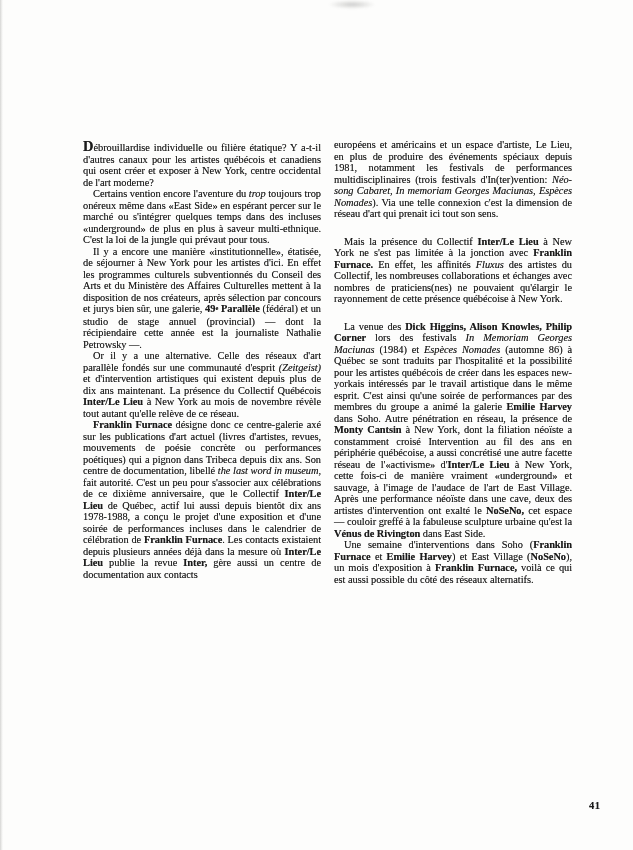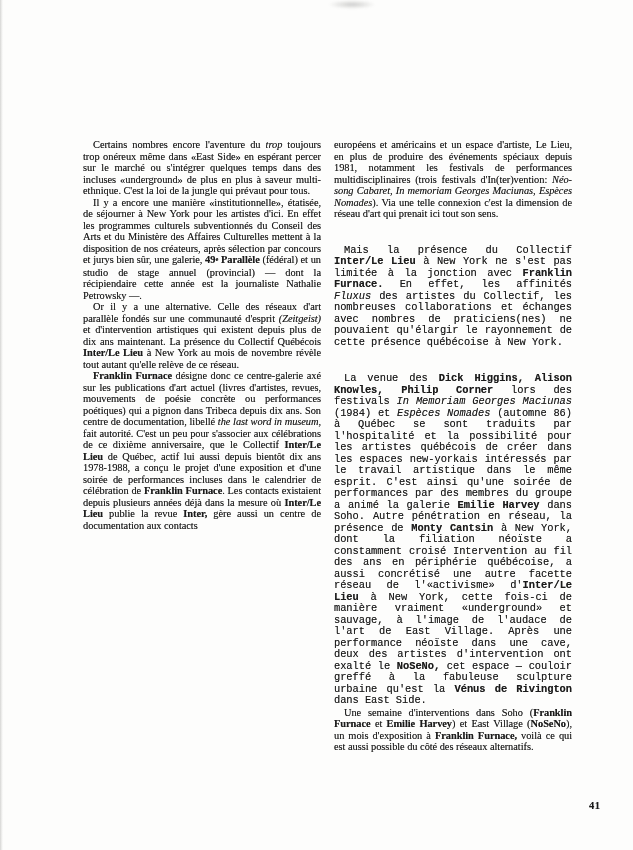--- a/index.html
+++ b/index.html
@@ -36,21 +36,21 @@
   .col {
     width: 238px;
     font-size: 10.4px;
     line-height: 11.5px;
     text-align: justify;
     letter-spacing: -0.05px;
     text-shadow: 0 0 0.35px rgba(20,20,20,0.55);
   }
   .col p { margin: 0; }
   .col p.indent { text-indent: 10px; }
-  .col p.space-before { margin-top: 25px; font-family: Liberation Mono, monospace; }
+  .col p.space-before { margin-top: 16px; }
   .st-b { font-weight: bold; }
   .st-i { font-style: italic; }
   .st-sup { font-size: 0.62em; position: relative; top: -0.38em; }
   .initial {
     font-weight: bold;
     font-size: 14.5px;
     line-height: 1;
   }
   .page-number {
     position: absolute;
@@ -63,21 +63,22 @@
 </style>
 </head>
 <body>
 
 <div class="page">
   <div class="scan-edge"></div>
   <div class="scan-smudge"></div>
 
   <div class="text-block">
     <div class="col">
-        <p class="indent"><span>Certains nombres encore l'aventure du </span><span class="st-i">trop</span><span> toujours trop onéreux même dans «East Side» en espérant percer sur le marché ou s'intégrer quelques temps dans des incluses «underground» de plus en plus à saveur multi-ethnique. C'est la loi de la jungle qui prévaut pour tous.</span></p>
+        <p><span class="initial">D</span><span>ébrouillardise individuelle ou filière étatique? Y a-t-il d'autres canaux pour les artistes québécois et canadiens qui osent créer et exposer à New York, centre occidental de l'art moderne?</span></p>
+        <p class="indent"><span>Certains vention encore l'aventure du </span><span class="st-i">trop</span><span> toujours trop onéreux même dans «East Side» en espérant percer sur le marché ou s'intégrer quelques temps dans des incluses «underground» de plus en plus à saveur multi-ethnique. C'est la loi de la jungle qui prévaut pour tous.</span></p>
         <p class="indent"><span>Il y a encore une manière «institutionnelle», étatisée, de séjourner à New York pour les artistes d'ici. En effet les programmes culturels subventionnés du Conseil des Arts et du Ministère des Affaires Culturelles mettent à la disposition de nos créateurs, après sélection par concours et jurys bien sûr, une galerie, </span><span class="st-b">49</span><span class="st-b st-sup">e</span><span class="st-b"> Parallèle</span><span> (fédéral) et un studio de stage annuel (provincial) — dont la récipiendaire cette année est la journaliste Nathalie Petrowsky —.</span></p>
         <p class="indent"><span>Or il y a une alternative. Celle des réseaux d'art parallèle fondés sur une communauté d'esprit </span><span class="st-i">(Zeitgeist)</span><span> et d'intervention artistiques qui existent depuis plus de dix ans maintenant. La présence du Collectif Québécois </span><span class="st-b">Inter/Le Lieu</span><span> à New York au mois de novembre révèle tout autant qu'elle relève de ce réseau.</span></p>
         <p class="indent"><span class="st-b">Franklin Furnace</span><span> désigne donc ce centre-galerie axé sur les publications d'art actuel (livres d'artistes, revues, mouvements de poésie concrète ou performances poétiques) qui a pignon dans Tribeca depuis dix ans. Son centre de documentation, libellé </span><span class="st-i">the last word in museum</span><span>, fait autorité. C'est un peu pour s'associer aux célébrations de ce dixième anniversaire, que le Collectif </span><span class="st-b">Inter/Le Lieu</span><span> de Québec, actif lui aussi depuis bientôt dix ans 1978-1988, a conçu le projet d'une exposition et d'une soirée de performances incluses dans le calendrier de célébration de </span><span class="st-b">Franklin Furnace</span><span>. Les contacts existaient depuis plusieurs années déjà dans la mesure où </span><span class="st-b">Inter/Le Lieu</span><span> publie la revue </span><span class="st-b">Inter,</span><span> gère aussi un centre de documentation aux contacts</span></p>
       </div>
     <div class="col">
         <p><span>européens et américains et un espace d'artiste, Le Lieu, en plus de produire des événements spéciaux depuis 1981, notamment les festivals de performances multidisciplinaires (trois festivals d'In(ter)vention: </span><span class="st-i">Néo-song Cabaret, In memoriam Georges Maciunas, Espèces Nomades</span><span>). Via une telle connexion c'est la dimension de réseau d'art qui prenait ici tout son sens.</span></p>
         <p class="indent space-before"><span>Mais la présence du Collectif </span><span class="st-b">Inter/Le Lieu</span><span> à New York ne s'est pas limitée à la jonction avec </span><span class="st-b">Franklin Furnace.</span><span> En effet, les affinités </span><span class="st-i">Fluxus</span><span> des artistes du Collectif, les nombreuses collaborations et échanges avec nombres de praticiens(nes) ne pouvaient qu'élargir le rayonnement de cette présence québécoise à New York.</span></p>
         <p class="indent space-before"><span>La venue des </span><span class="st-b">Dick Higgins, Alison Knowles, Philip Corner</span><span> lors des festivals </span><span class="st-i">In Memoriam Georges Maciunas</span><span> (1984) et </span><span class="st-i">Espèces Nomades</span><span> (automne 86) à Québec se sont traduits par l'hospitalité et la possibilité pour les artistes québécois de créer dans les espaces new-yorkais intéressés par le travail artistique dans le même esprit. C'est ainsi qu'une soirée de performances par des membres du groupe a animé la galerie </span><span class="st-b">Emilie Harvey</span><span> dans Soho. Autre pénétration en réseau, la présence de </span><span class="st-b">Monty Cantsin</span><span> à New York, dont la filiation néoïste a constamment croisé Intervention au fil des ans en périphérie québécoise, a aussi concrétisé une autre facette réseau de l'«activisme» d'</span><span class="st-b">Inter/Le Lieu</span><span> à New York, cette fois-ci de manière vraiment «underground» et sauvage, à l'image de l'audace de l'art de East Village. Après une performance néoïste dans une cave, deux des artistes d'intervention ont exalté le </span><span class="st-b">NoSeNo,</span><span> cet espace — couloir greffé à la fabuleuse sculpture urbaine qu'est la </span><span class="st-b">Vénus de Rivington</span><span> dans East Side.</span></p>
         <p class="indent"><span>Une semaine d'interventions dans Soho (</span><span class="st-b">Franklin Furnace</span><span> et </span><span class="st-b">Emilie Harvey</span><span>) et East Village (</span><span class="st-b">NoSeNo</span><span>), un mois d'exposition à </span><span class="st-b">Franklin Furnace,</span><span> voilà ce qui est aussi possible du côté des réseaux alternatifs.</span></p>
       </div>

